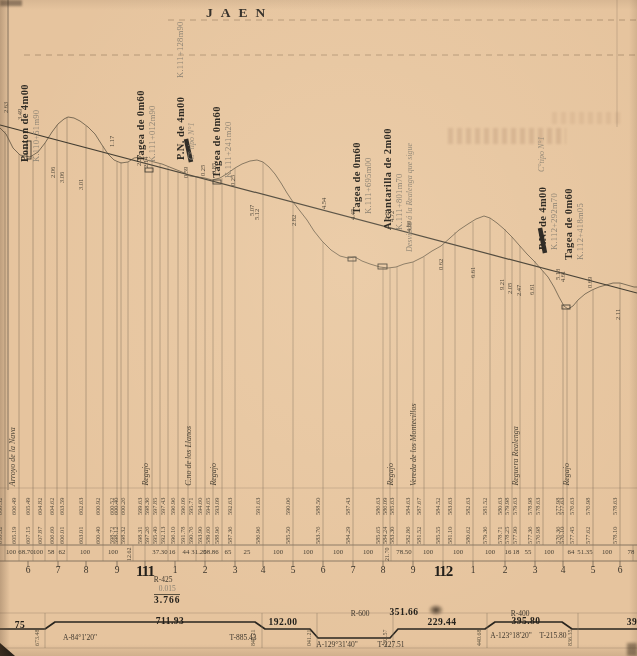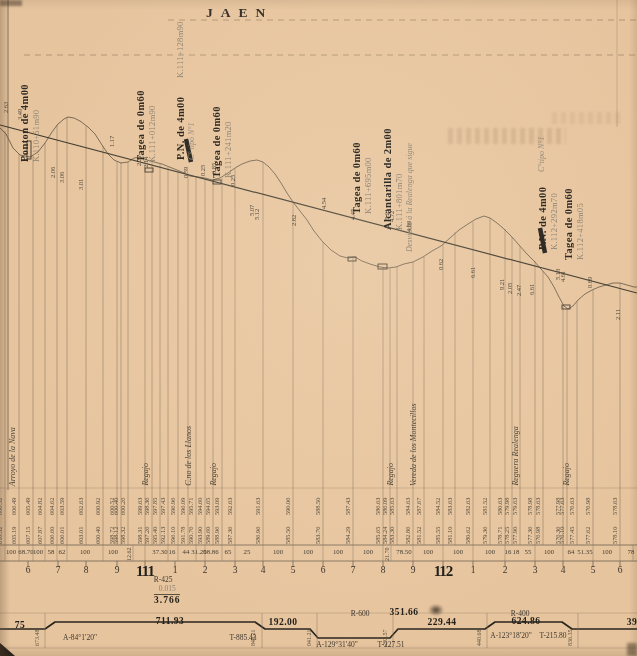--- a/index.html
+++ b/index.html
@@ -297,21 +297,21 @@
     <div class="txt cb" style="left: 170px; top: 617px;">711.93</div>
     <div class="txt cs" style="left: 80px; top: 634px;">A-84°1'20"</div>
     <div class="txt cs" style="left: 243px; top: 634px;">T-885.43</div>
     <div class="txt cb" style="left: 283px; top: 618px;">192.00</div>
     <div class="txt cs" style="left: 360px; top: 610px;">R-600</div>
     <div class="txt cb" style="left: 358px; top: 608px; margin-left: 46px;">351.66</div>
     <div class="txt cs" style="left: 337px; top: 641px;">A-129°31'40"</div>
     <div class="txt cs" style="left: 391px; top: 641px;">T-227.51</div>
     <div class="txt cb" style="left: 442px; top: 618px;">229.44</div>
     <div class="txt cs" style="left: 520px; top: 610px;">R-400</div>
-    <div class="txt cb" style="left: 526px; top: 617px;">624.86</div>
+    <div class="txt cb" style="left: 526px; top: 617px;">395.80</div>
     <div class="txt cs" style="left: 511px; top: 632px;">A-123°18'20"</div>
     <div class="txt cs" style="left: 553px; top: 632px;">T-215.80</div>
     <div class="txt cb" style="left: 632px; top: 618px;">39</div>
     <div class="txt km" style="left: 28px; top: 566px;">6</div>
     <div class="txt km" style="left: 58px; top: 566px;">7</div>
     <div class="txt km" style="left: 86px; top: 566px;">8</div>
     <div class="txt km" style="left: 117px; top: 566px;">9</div>
     <div class="txt kmM" style="left: 145px; top: 564px;">111</div>
     <div class="txt km" style="left: 175px; top: 566px;">1</div>
     <div class="txt km" style="left: 205px; top: 566px;">2</div>

